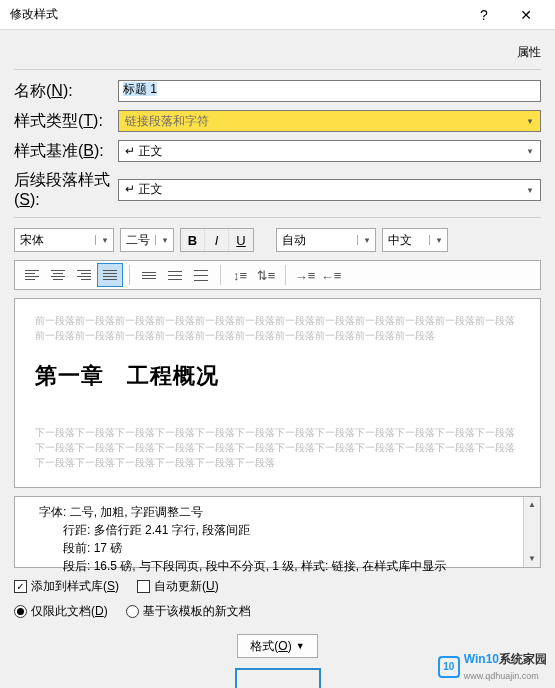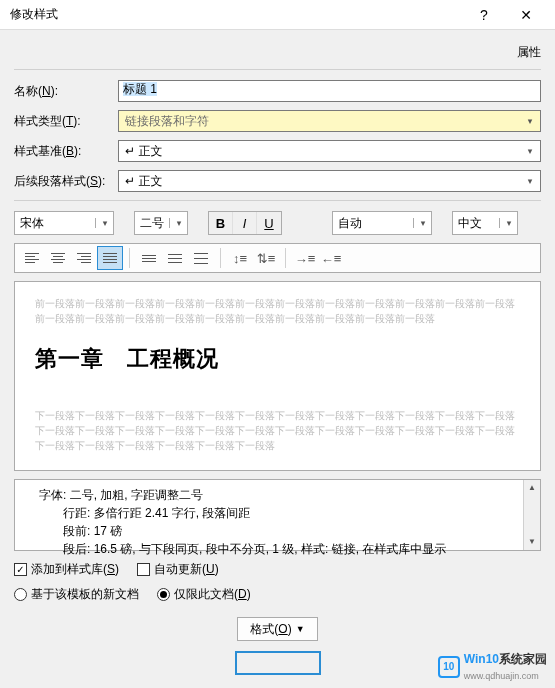--- a/index.html
+++ b/index.html
@@ -3,30 +3,30 @@
 <meta charset="utf-8">
 <style>
 * { box-sizing: border-box; margin: 0; padding: 0; }
 body { font-family: "Microsoft YaHei", "SimSun", sans-serif; font-size: 12px; background: #f0f0f0; width: 555px; height: 688px; overflow: hidden; }
 .titlebar { background: #fff; height: 30px; display: flex; align-items: center; padding: 0 8px 0 10px; border-bottom: 1px solid #ddd; }
 .titlebar-title { flex: 1; font-size: 12px; }
 .titlebar-btn { width: 42px; height: 28px; display: flex; align-items: center; justify-content: center; font-size: 14px; cursor: pointer; }
 .dialog-body { padding: 10px 14px; background: #f0f0f0; }
 .section-header { font-size: 12px; margin: 4px 0 8px 0; text-align: right; }
 .form-row { display: flex; align-items: center; margin-bottom: 8px; }
-.form-label { width: 104px; font-size: 12px; }
+.form-label { width: 104px; font-size: 16px; }
 .form-label u { text-decoration: underline; }
 .form-input { flex: 1; height: 22px; border: 1px solid #7a7a7a; padding: 0 4px; font-size: 12px; background: #fff; }
 .form-input.selected { background: #fff; }
 .form-input.selected span { background: #cce8ff; }
 .form-select { flex: 1; height: 22px; border: 1px solid #7a7a7a; background: #fff; display: flex; align-items: center; justify-content: space-between; padding: 0 2px 0 6px; font-size: 12px; }
-.form-select.disabled { background: #fef9c3; color: #6d6d6d; }
+.form-select.disabled { background: #fde047; color: #6d6d6d; }
 .select-arrow { width: 16px; text-align: center; color: #555; font-size: 9px; }
 .divider { border: none; border-top: 1px solid #d0d0d0; margin: 6px 0 10px 0; }
-.format-row { display: flex; align-items: center; gap: 20px; margin-bottom: 8px; }
+.format-row { display: flex; align-items: center; gap: 6px; margin-bottom: 8px; }
 .small-select { height: 24px; border: 1px solid #ababab; background: #fff; display: flex; align-items: center; justify-content: space-between; padding: 0 2px 0 5px; font-size: 12px; }
 .small-select .select-arrow { border-left: 1px solid #ababab; padding-left: 3px; }
 .fmt-group { display: flex; border: 1px solid #ababab; height: 24px; }
 .fmt-btn { width: 24px; display: flex; align-items: center; justify-content: center; font-size: 13px; cursor: pointer; border-right: 1px solid #e0e0e0; }
 .fmt-btn:last-child { border-right: none; }
 .fmt-btn.bold { font-weight: bold; }
 .fmt-btn.italic { font-style: italic; }
 .fmt-btn.underline { text-decoration: underline; }
 .align-row { display: flex; align-items: center; gap: 0; border: 1px solid #ababab; background: #fdfdfd; height: 30px; padding: 0 4px; }
 .align-btn { width: 26px; height: 24px; display: flex; align-items: center; justify-content: center; cursor: pointer; }
@@ -220,26 +220,26 @@
       <span>添加到样式库(<u>S</u>)</span>
     </label>
     <label>
       <span class="cb"></span>
       <span>自动更新(<u>U</u>)</span>
     </label>
   </div>
 
   <div class="radio-row">
     <label>
+      <span class="radio checked"></span>
+      <span>仅限此文档(<u>D</u>)</span>
+    </label>
+    <label>
       <span class="radio"></span>
       <span>基于该模板的新文档</span>
-    </label>
-    <label>
-      <span class="radio checked"></span>
-      <span>仅限此文档(<u>D</u>)</span>
     </label>
   </div>
 
   <div class="bottom-row">
     <div class="btn">
       <span>格式(<u>O</u>)</span>
         <span class="arrow">▼</span>
     </div>
     <div class="highlight-box">
       <div class="highlight"></div>

